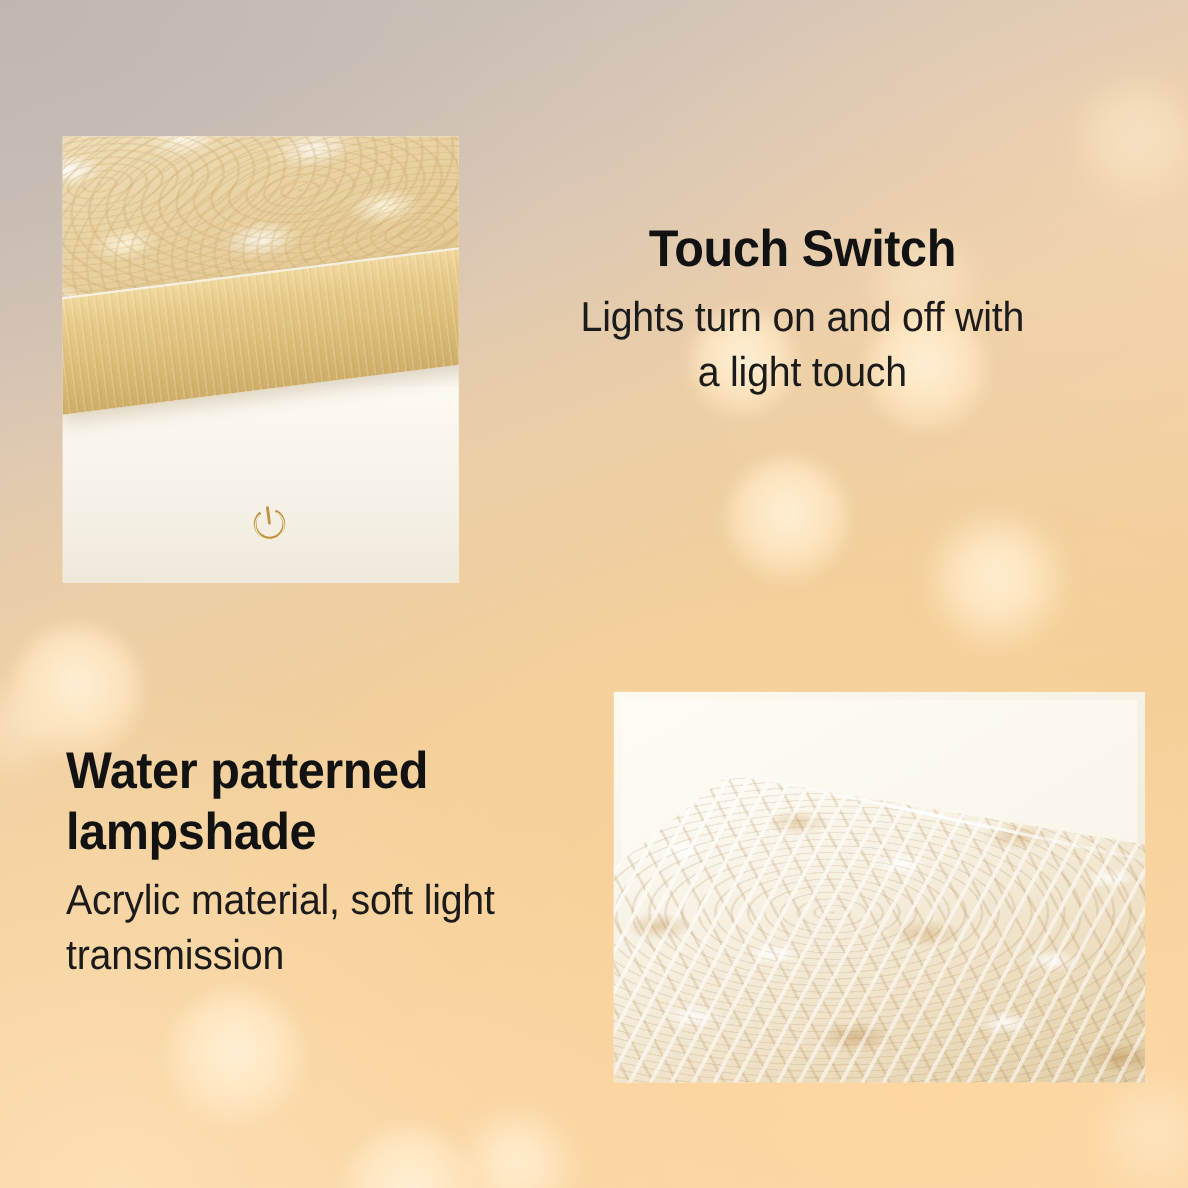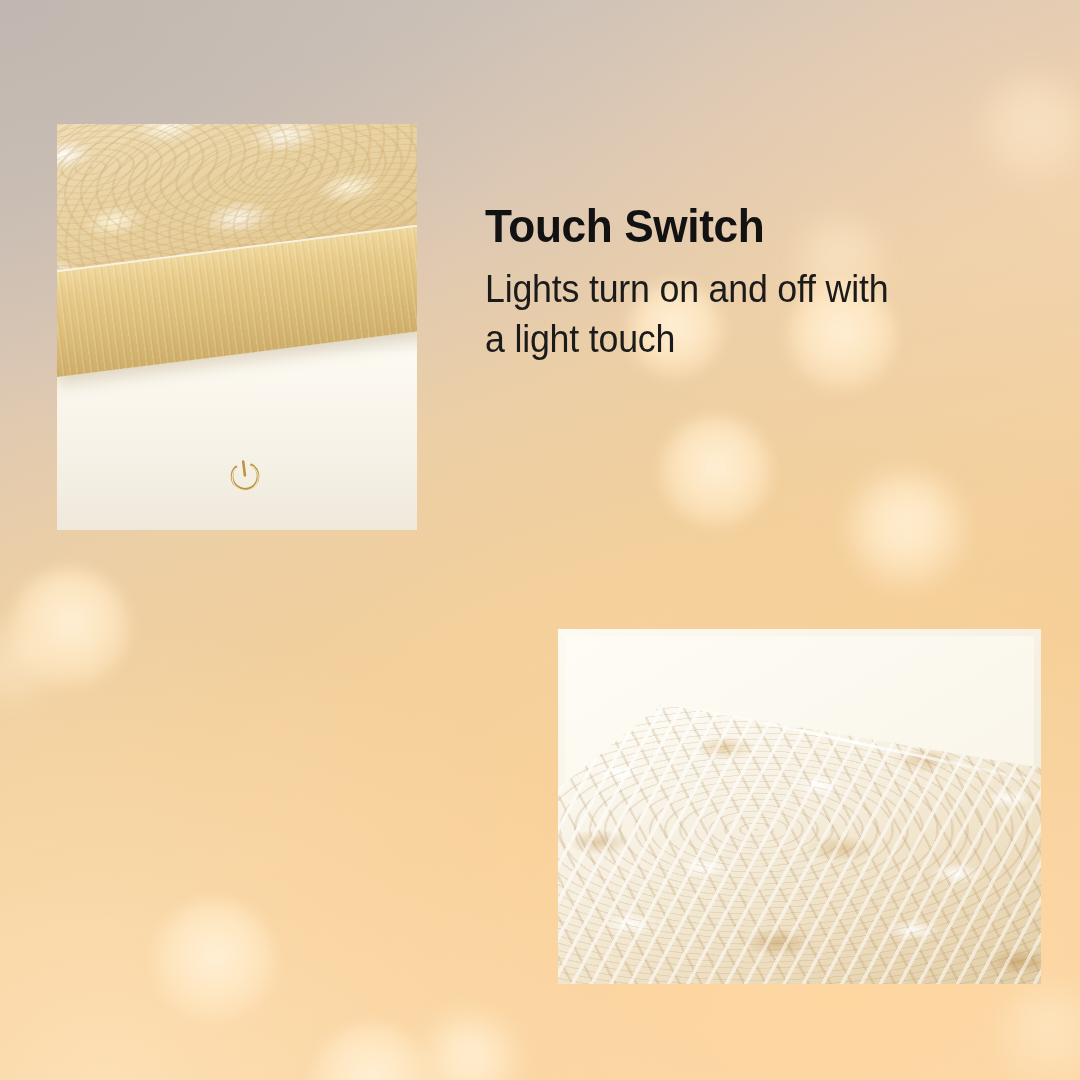--- a/index.html
+++ b/index.html
@@ -126,21 +126,21 @@
     font-weight:700;font-size:47px;line-height:56px;
     letter-spacing:-.4px;color:#121212;margin:0;
     transform:scaleX(.94);transform-origin:left center;white-space:pre-line;
   }
   .subline{
     font-family:"Liberation Sans", sans-serif;
     font-weight:400;font-size:38px;line-height:50px;
     letter-spacing:-.2px;color:#1b1b1b;margin:10px 0 0 0;
     transform:scaleX(.94);transform-origin:left center;white-space:pre-line;
   }
-  #feature-touch{left:485px;top:198px;width:520px;}
+  #feature-touch{left:485px;top:198px;width:520px;text-align:center;}
   #feature-shade{left:60px;top:672px;width:500px;}
 </style>
 </head>
 <body>
 
 <div id="stage">
 
   <div class="bg-base"></div>
   <div class="bg-warm"></div>
   <div id="bokeh-layer">
@@ -178,14 +178,20 @@
 a light touch</p>
   </div>
 
   <div class="photo" id="photo-shade">
     <div class="p2-inner">
       <div class="p2-block"></div>
       <div class="p2-edge"></div>
     </div>
   </div>
 
+  <div class="tblock" id="feature-shade">
+    <h2 class="headline">Water patterned
+lampshade</h2>
+    <p class="subline">Acrylic material, soft light
+transmission</p>
+  </div>
 
 </div>
 
 </body></html>

